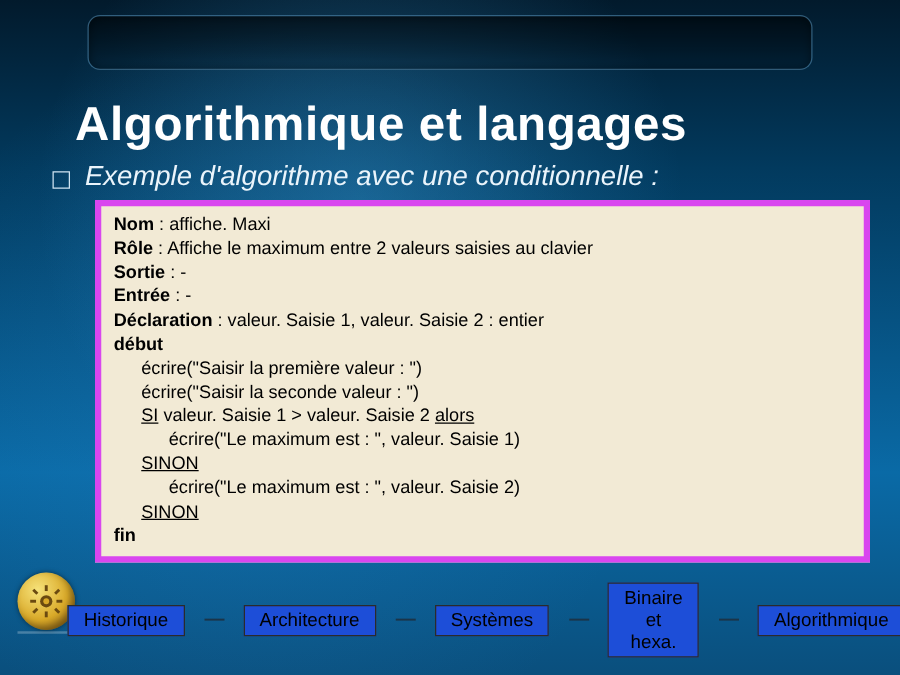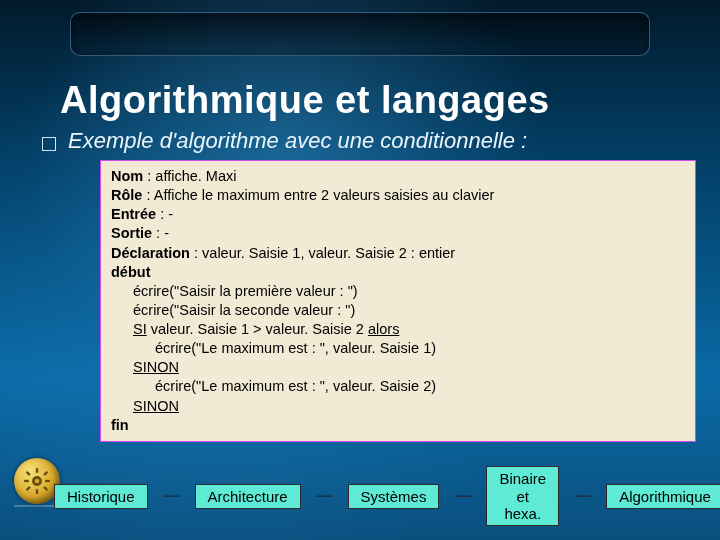--- a/index.html
+++ b/index.html
@@ -45,24 +45,24 @@
     margin-right: 12px;
     margin-top: 5px;
     flex: 0 0 auto;
   }
   .subtitle {
     font-style: italic;
     font-size: 22px;
     color: #eaf4fb;
   }
   .code-box {
-    margin: 0 24px 0 100px;
+    margin: 0 24px 0 76px;
     background: #f2ead5;
     color: #000;
-    border: 1px solid #d946ef;
+    border: 5px solid #d946ef;
     padding: 6px 10px 6px 10px;
     font-size: 14.5px;
     line-height: 1.32;
   }
   .code-box .lbl { font-weight: 700; }
   .code-box .u { text-decoration: underline; }
   .code-box .ind1 { padding-left: 22px; display: block; }
   .code-box .ind2 { padding-left: 44px; display: block; }
   .badge {
     position: absolute;
@@ -83,21 +83,21 @@
   .bottom-nav {
     position: absolute;
     left: 54px;
     right: 20px;
     bottom: 14px;
     display: flex;
     gap: 16px;
     align-items: center;
   }
   .nav-btn {
-    background: #5eead4;
+    background: #1d4ed8;
     color: #000;
     border: 1px solid #2b2b2b;
     font-size: 15px;
     padding: 3px 12px;
     line-height: 1.15;
     text-align: center;
   }
   .dash { color: #1b3448; font-weight: 900; font-size: 16px; flex: 0 0 auto; letter-spacing: -1px; }
   .hline {
     position: absolute;
@@ -118,22 +118,22 @@
 <h1 class="title">Algorithmique et langages</h1>
 
 <div class="subtitle-row">
   <div class="bullet-box"></div>
   <div class="subtitle">Exemple d'algorithme avec une conditionnelle :</div>
 </div>
 
 <div class="code-box">
   <div><span class="lbl">Nom</span><span> : affiche. Maxi</span></div>
   <div><span class="lbl">Rôle</span><span> : Affiche le maximum entre 2 valeurs saisies au clavier</span></div>
+  <div><span class="lbl">Sortie</span><span> : -</span></div>
   <div><span class="lbl">Entrée</span><span> : -</span></div>
-  <div><span class="lbl">Sortie</span><span> : -</span></div>
   <div><span class="lbl">Déclaration</span><span> : valeur. Saisie 1, valeur. Saisie 2 : entier</span></div>
   <div><span class="lbl">début</span></div>
   <span class="ind1">écrire("Saisir la première valeur : ")</span>
   <span class="ind1">écrire("Saisir la seconde valeur : ")</span>
   <span class="ind1"><span class="u">SI</span><span> valeur. Saisie 1 &gt; valeur. Saisie 2 </span><span class="u">alors</span></span>
   <span class="ind2">écrire("Le maximum est : ", valeur. Saisie 1)</span>
   <span class="ind1 u">SINON</span>
   <span class="ind2">écrire("Le maximum est : ", valeur. Saisie 2)</span>
   <span class="ind1 u">SINON</span>
   <div><span class="lbl">fin</span></div>

